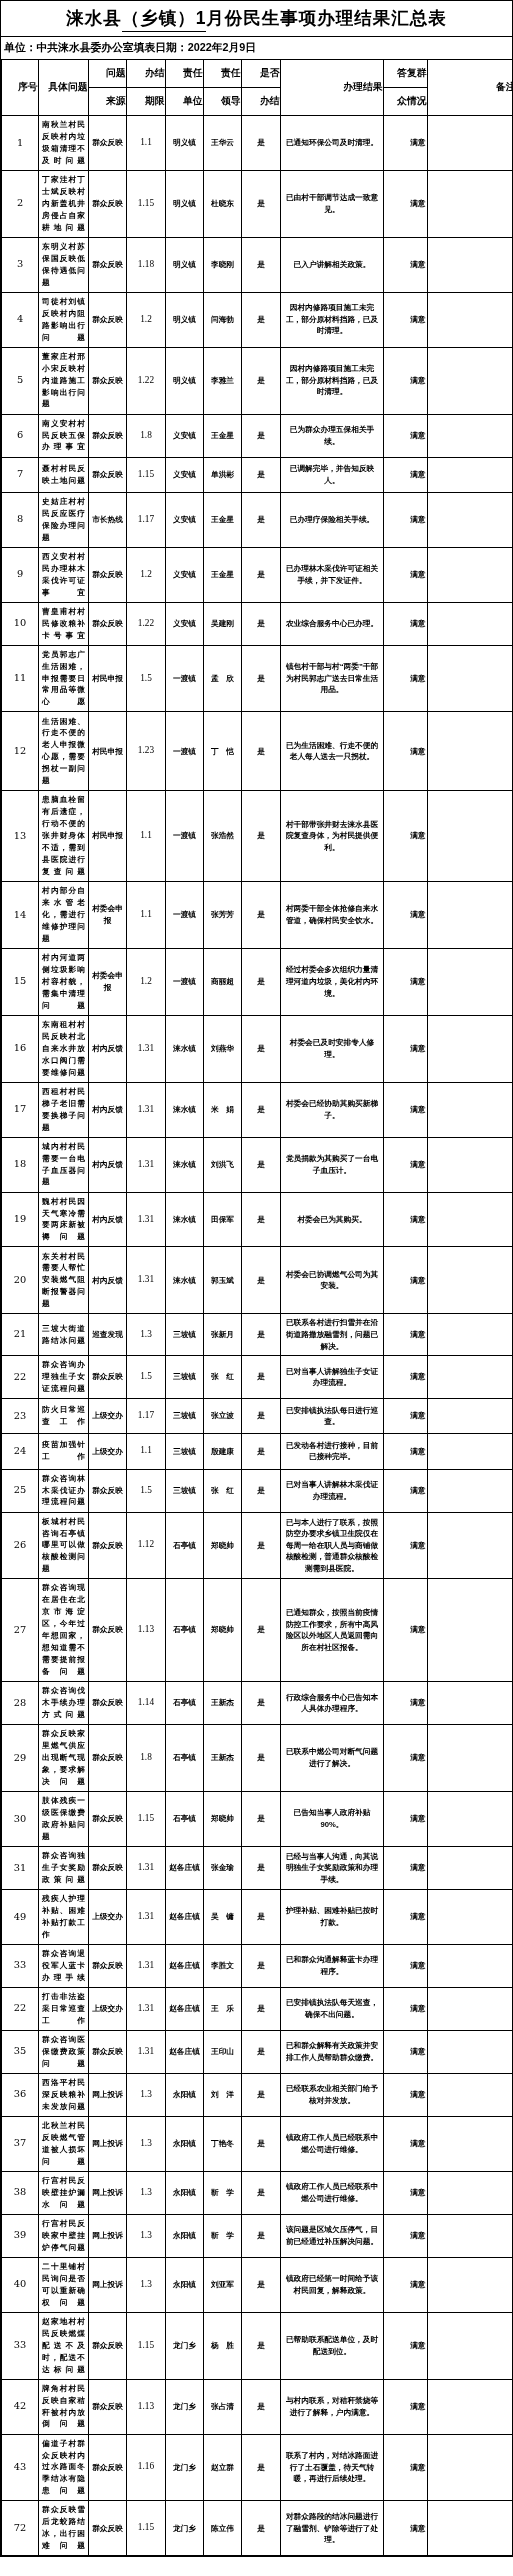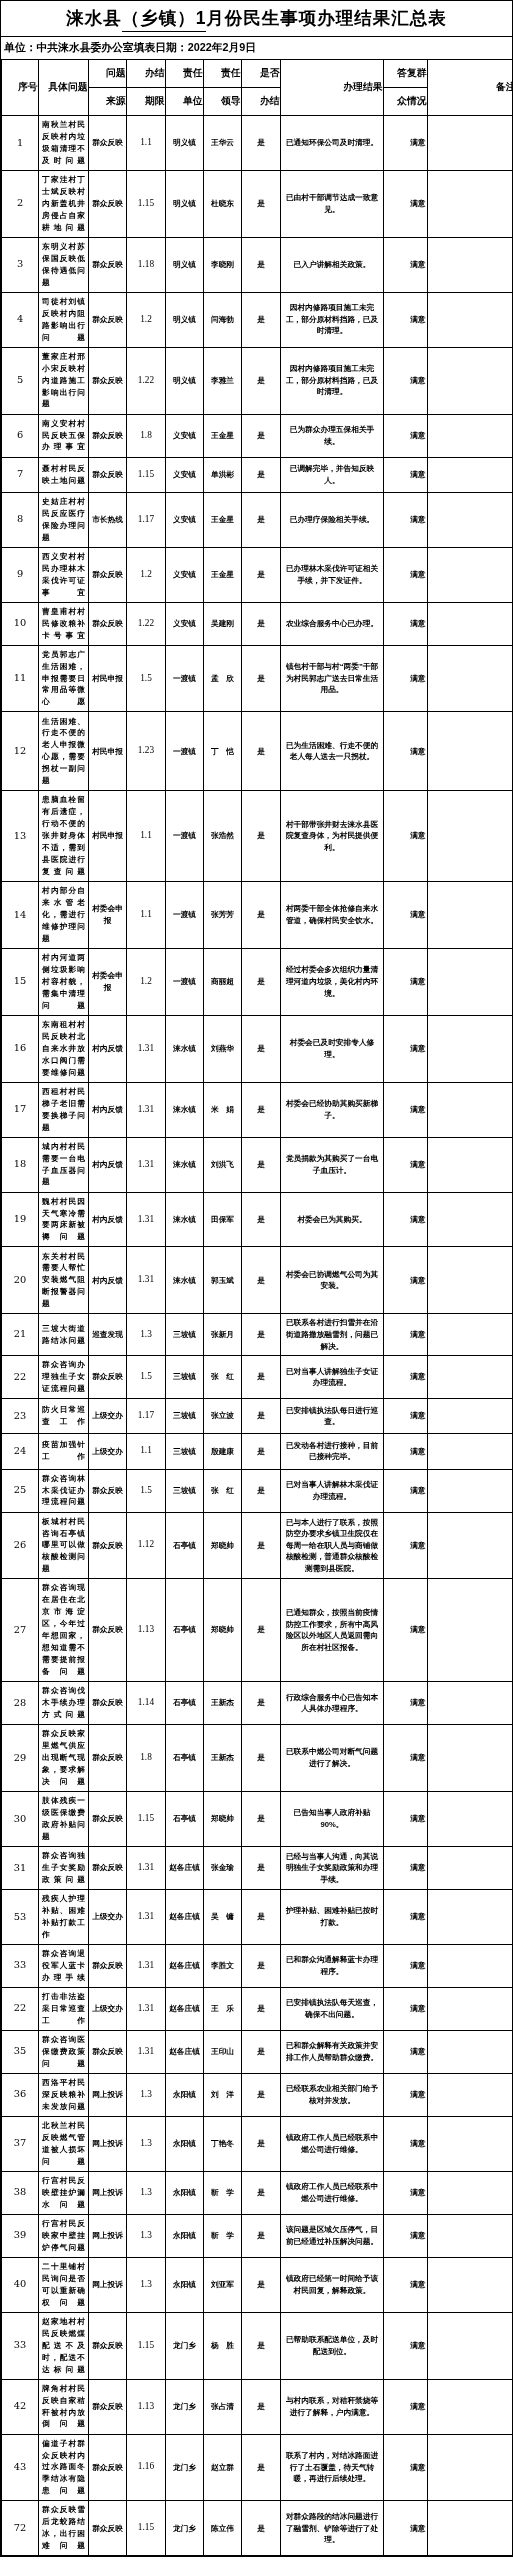--- a/index.html
+++ b/index.html
@@ -441,21 +441,21 @@
     <td class="c-source">群众反映</td>
     <td class="c-deadline">1.31</td>
     <td class="c-unit">赵各庄镇</td>
     <td class="c-leader">张金瑜</td>
     <td class="c-done">是</td>
     <td class="c-result">已经与当事人沟通，向其说明独生子女奖励政策和办理手续。</td>
     <td class="c-reply">满意</td>
     <td class="c-remark"></td>
   </tr>
         <tr>
-    <td class="c-idx">53</td>
+    <td class="c-idx">49</td>
     <td class="c-problem">残疾人护理补贴、困难补贴打款工作</td>
     <td class="c-source">上级交办</td>
     <td class="c-deadline">1.31</td>
     <td class="c-unit">赵各庄镇</td>
     <td class="c-leader">吴　镛</td>
     <td class="c-done">是</td>
     <td class="c-result">护理补贴、困难补贴已按时打款。</td>
     <td class="c-reply">满意</td>
     <td class="c-remark"></td>
   </tr>

